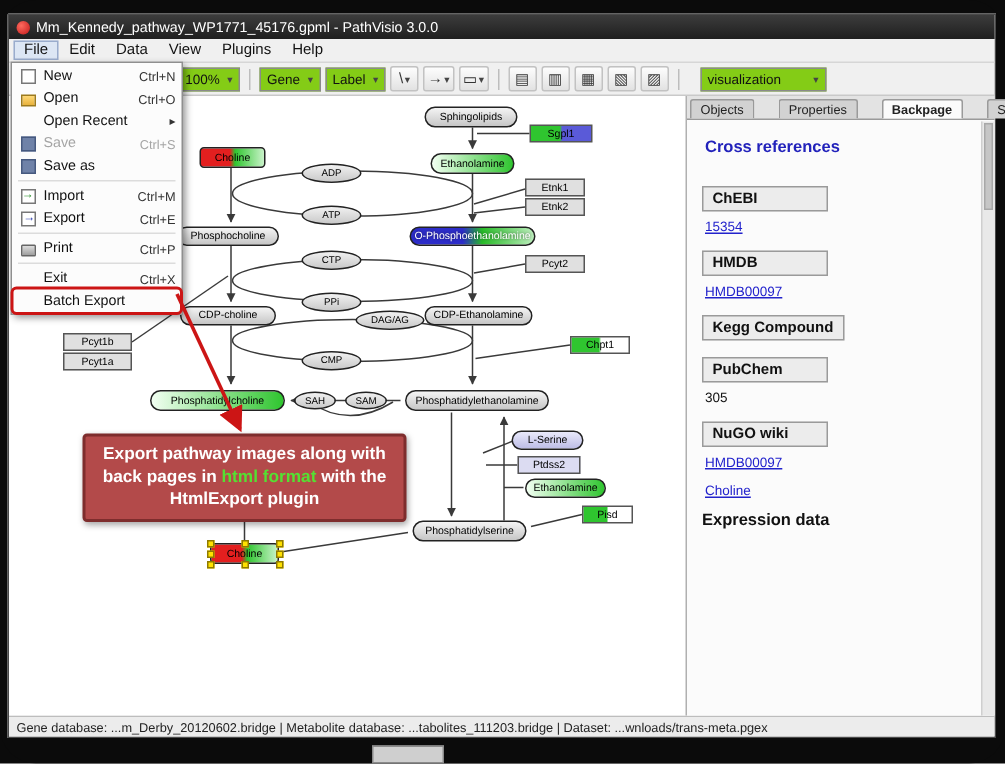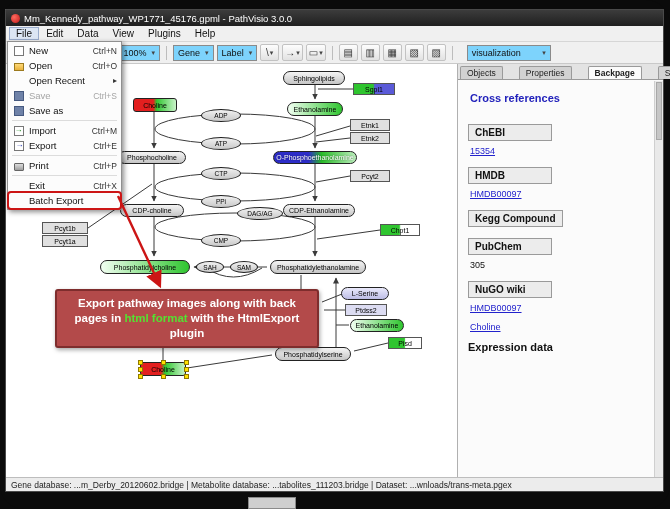--- a/index.html
+++ b/index.html
@@ -14,21 +14,21 @@
 
   .menubar{flex:0 0 16px;height:16px;background:#f0f0f0;border-bottom:1px solid #d6d6d6;display:flex;align-items:center;padding-left:3px;}
   .mb-item{font-size:10px;padding:1px 7px;color:#111;}
   .mb-item.active{background:#dce6f4;border:1px solid #9aaccc;padding:0 6px;}
 
   .toolbar{flex:0 0 22px;height:22px;background:#f0f0f0;border-bottom:1px solid #c9c9c9;display:flex;align-items:center;padding:0 4px;gap:3px;}
   .tb-btn{height:17px;min-width:19px;display:flex;align-items:center;justify-content:center;border:1px solid #c2c2c2;background:linear-gradient(#fdfdfd,#e2e2e2);border-radius:2px;font-size:10px;color:#333;gap:1px;padding:0 2px;}
   .tb-btn.disabled{opacity:.45;}
   .tb-sep{width:1px;height:14px;background:#bdbdbd;margin:0 3px;}
   .tb-label{font-size:9px;color:#222;margin:0 2px;}
-  .tb-combo{height:16px;background:#7dd3fc;border:1px solid #8a8a8a;display:flex;align-items:center;font-size:9px;padding:0 4px;gap:5px;color:#111;}
+  .tb-combo{height:16px;background:#84cc16;border:1px solid #8a8a8a;display:flex;align-items:center;font-size:9px;padding:0 4px;gap:5px;color:#111;}
   .caret{font-size:7px;color:#444;}
   .tbi{display:inline-block;}
   .tbi-new{width:9px;height:11px;background:#fff;border:1px solid #777;}
   .tbi-open{width:11px;height:8px;background:#eec24e;border:1px solid #9c7a1e;}
   .tbi-save{width:10px;height:10px;background:#6f82a8;border:1px solid #46597f;}
 
   .main{flex:1;display:flex;min-height:0;}
   .canvas{position:relative;width:452px;background:#fff;border-right:1px solid #b0b0b0;overflow:hidden;}
   #edges,#nodes-layer{position:absolute;left:0;top:0;width:452px;height:415px;}
 
@@ -60,21 +60,21 @@
   .fm-icon.import-icon::after{content:"→";position:absolute;left:0;top:-2px;font-size:8px;color:#1f8a1f;}
   .fm-icon.export-icon::after{content:"→";position:absolute;left:1px;top:-2px;font-size:8px;color:#2233aa;}
   .fm-icon.print-icon{background:linear-gradient(#ddd,#9f9f9f);border:1px solid #666;border-radius:1px;height:8px;margin-top:2px;}
   .fm-label{font-size:9.5px;color:#111;flex:1;white-space:nowrap;}
   .fm-short{font-size:8.5px;color:#333;white-space:nowrap;}
   .fm-sub{font-size:8px;color:#333;}
   .fm-row.disabled .fm-label,.fm-row.disabled .fm-short{color:#a5a5a5;}
   .fm-row.highlight{outline:2px solid #cc1515;outline-offset:0;border-radius:2px;}
   .fm-sep{height:1px;background:#dcdcdc;margin:2px 3px;}
 
-  .callout{position:absolute;left:55px;top:289px;width:264px;min-height:57px;background:#b34a4a;border:2px solid #7e2d2d;border-radius:3px;color:#fff;font-weight:bold;font-size:11.5px;text-align:center;padding:5px 6px;z-index:40;line-height:1.3;box-shadow:1px 2px 4px rgba(0,0,0,.35);}
+  .callout{position:absolute;left:55px;top:289px;width:216px;min-height:57px;background:#b34a4a;border:2px solid #7e2d2d;border-radius:3px;color:#fff;font-weight:bold;font-size:11.5px;text-align:center;padding:5px 6px;z-index:40;line-height:1.3;box-shadow:1px 2px 4px rgba(0,0,0,.35);}
   .callout .hl{color:#55e032;}
 
   .red-arrow{position:absolute;left:0;top:0;width:670px;height:509px;z-index:50;pointer-events:none;}
   .taskbar-stub{position:absolute;left:248px;top:497px;width:48px;height:12px;background:#cfcfcf;border:1px solid #8a8a8a;}
 
   .node{position:absolute;display:flex;align-items:center;justify-content:center;border:1px solid #222;font-size:7px;color:#000;white-space:nowrap;}
   .met-gray{border-radius:7px;background:linear-gradient(180deg,#f4f4f4,#c6c6c6);}
   .met-green{border-radius:7px;background:linear-gradient(90deg,#f2fff2,#2fc52f);}
   .met-redgreen{border-radius:3px;background:linear-gradient(90deg,#e31f1f 0%,#e31f1f 46%,#2fc52f 54%,#c9f3c9 100%);}
   .met-bluegreen{border-radius:7px;background:linear-gradient(90deg,#2d2dc9 0%,#2d2dc9 42%,#28bb28 58%,#bdeebd 100%);color:#fff;text-shadow:0 0 2px rgba(0,0,0,.6);}

